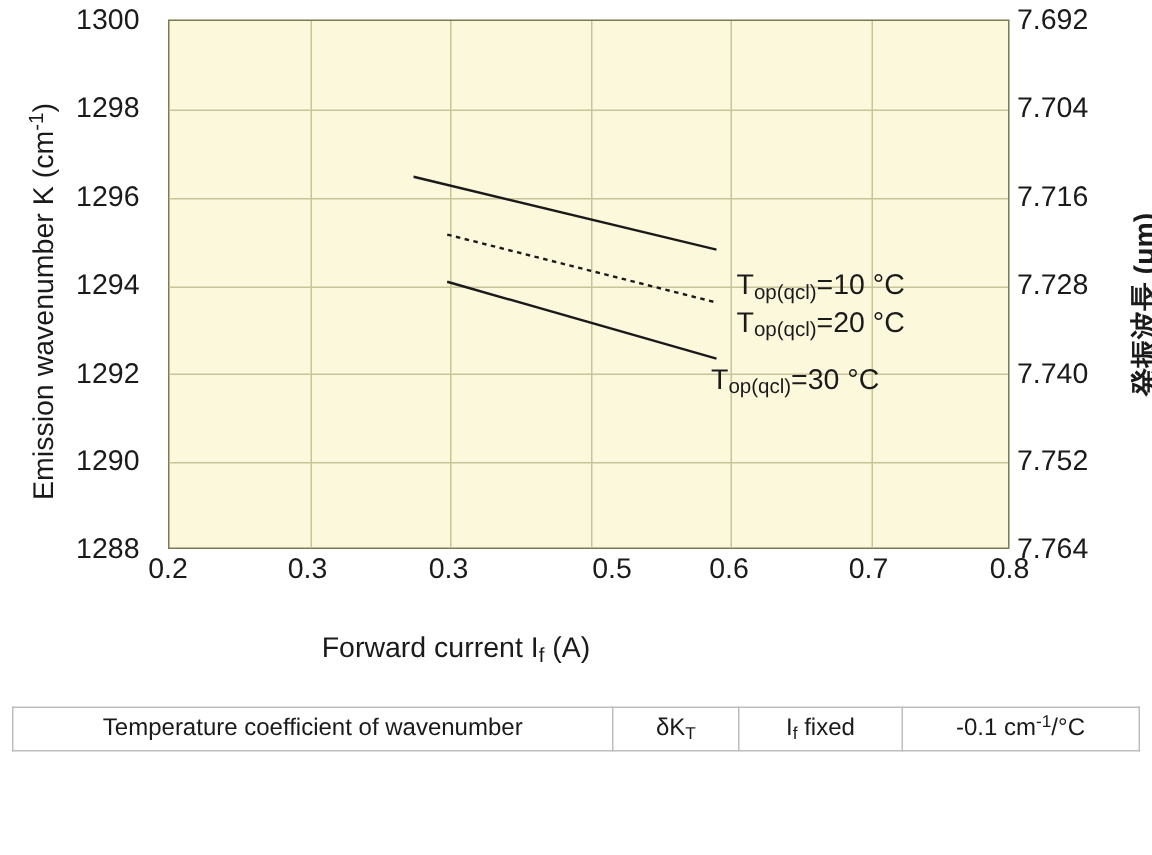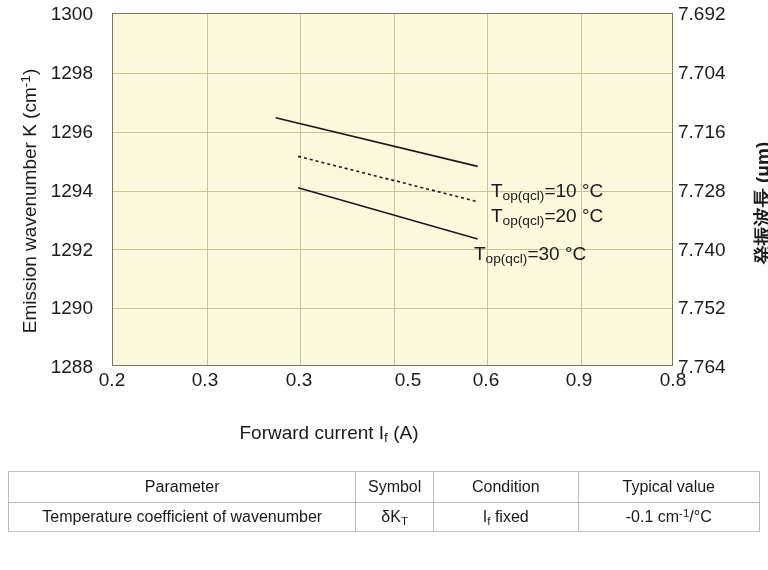--- a/index.html
+++ b/index.html
@@ -101,21 +101,20 @@
     transform: rotate(-90deg);
     white-space: nowrap;
   }
   #x-axis-title {
     position: absolute;
     left: 0;
     top: 422px;
     width: 608px;
     text-align: center;
     font-size: 19px;
-    padding-left: 25px;
   }
 
   
   .annotation {
     position: absolute;
     font-size: 19px;
     white-space: nowrap;
   }
   .annotation sub {
     font-size: 0.72em;
@@ -210,33 +209,27 @@
   <div class="ylabel-right" style="top:181px;">7.728</div>
   <div class="ylabel-right" style="top:240px;">7.740</div>
   <div class="ylabel-right" style="top:298px;">7.752</div>
   <div class="ylabel-right" style="top:357px;">7.764</div>
 
   <div class="xlabel" style="left:112px;">0.2</div>
   <div class="xlabel" style="left:205px;">0.3</div>
   <div class="xlabel" style="left:299px;">0.3</div>
   <div class="xlabel" style="left:408px;">0.5</div>
   <div class="xlabel" style="left:486px;">0.6</div>
-  <div class="xlabel" style="left:579px;">0.9</div>
+  <div class="xlabel" style="left:579px;">0.7</div>
   <div class="xlabel" style="left:673px;">0.8</div>
 
 </div>
 
 <table id="param-table">
   <tbody>
-    <tr class="header-row">
-      <td class="col-param">Parameter</td>
-      <td class="col-symbol">Symbol</td>
-      <td class="col-cond">Condition</td>
-      <td class="col-value">Typical value</td>
-    </tr>
     <tr>
       <td>Temperature coefficient of wavenumber</td>
       <td><span>δK</span><sub>T</sub></td>
       <td><span>I</span><sub>f</sub><span> fixed</span></td>
       <td><span>-0.1 cm</span><sup>-1</sup><span>/°C</span></td>
     </tr>
   </tbody>
 </table>
 
 </body></html>

